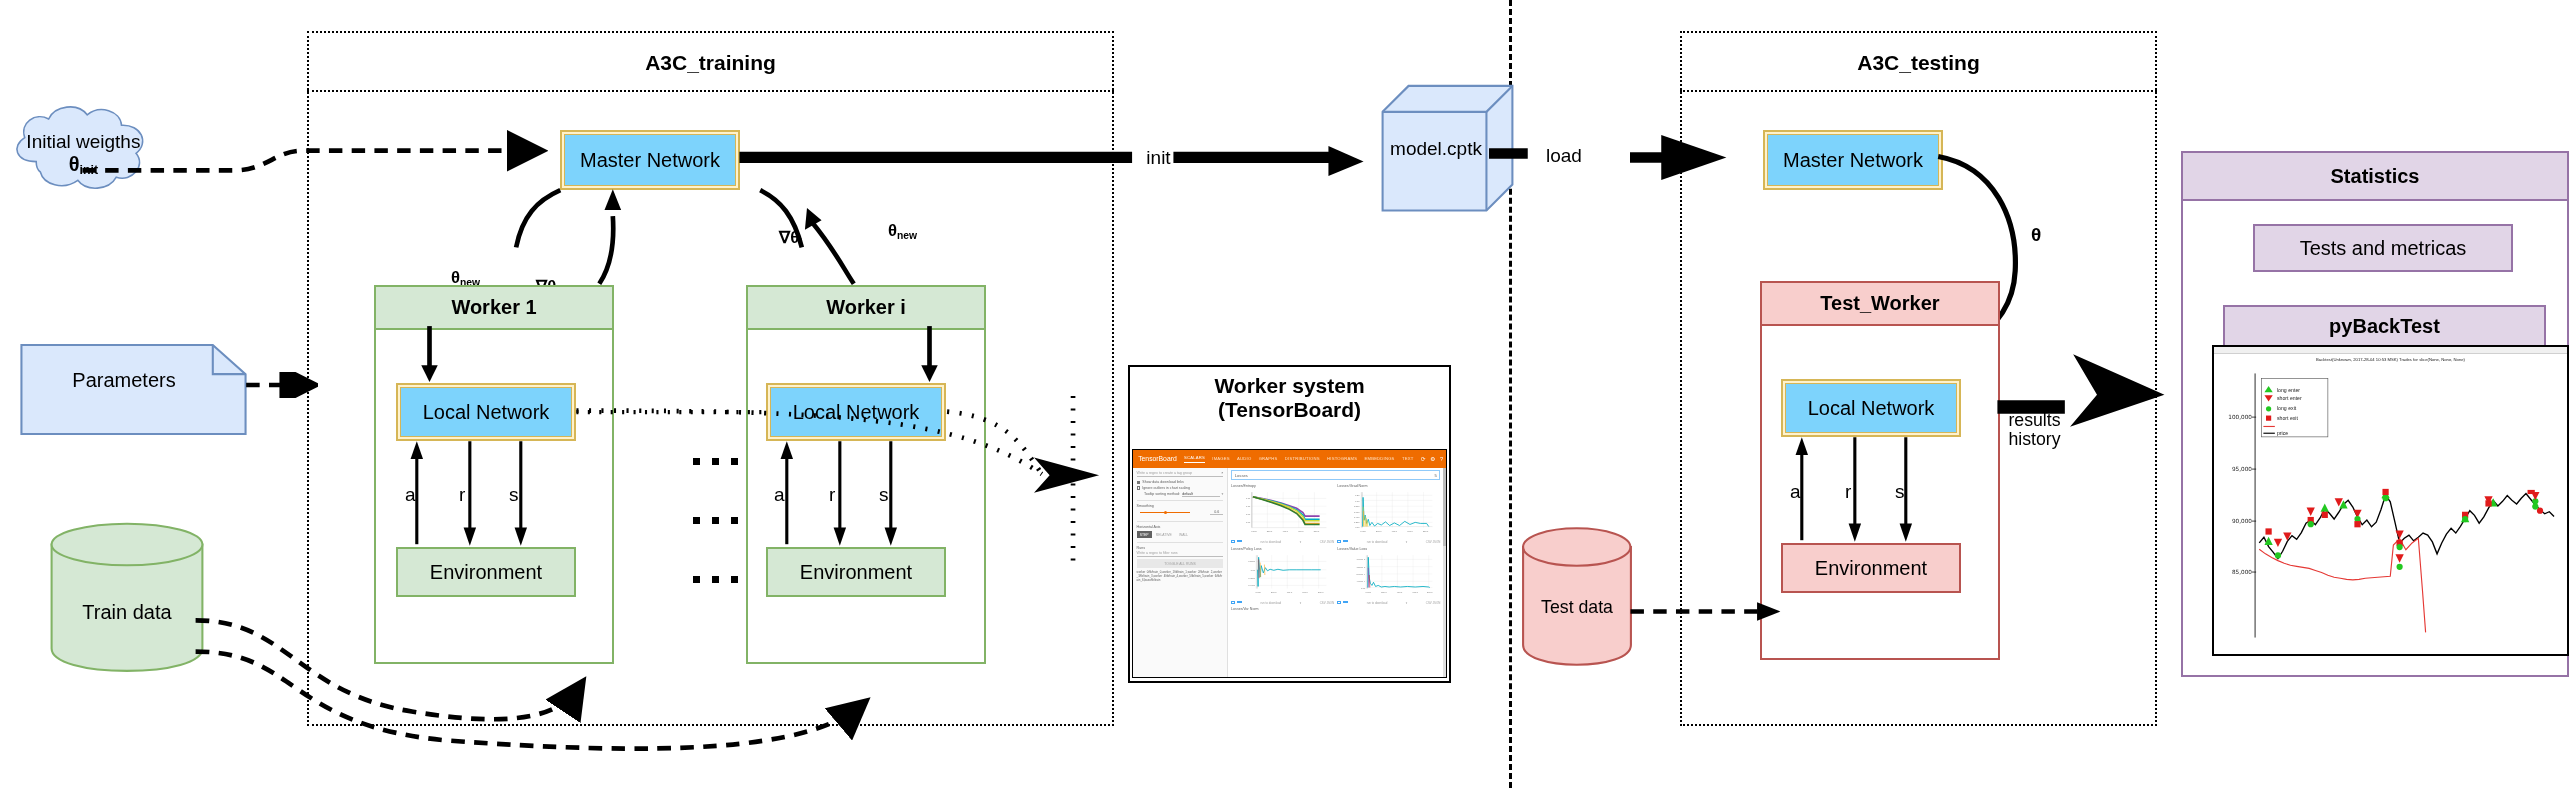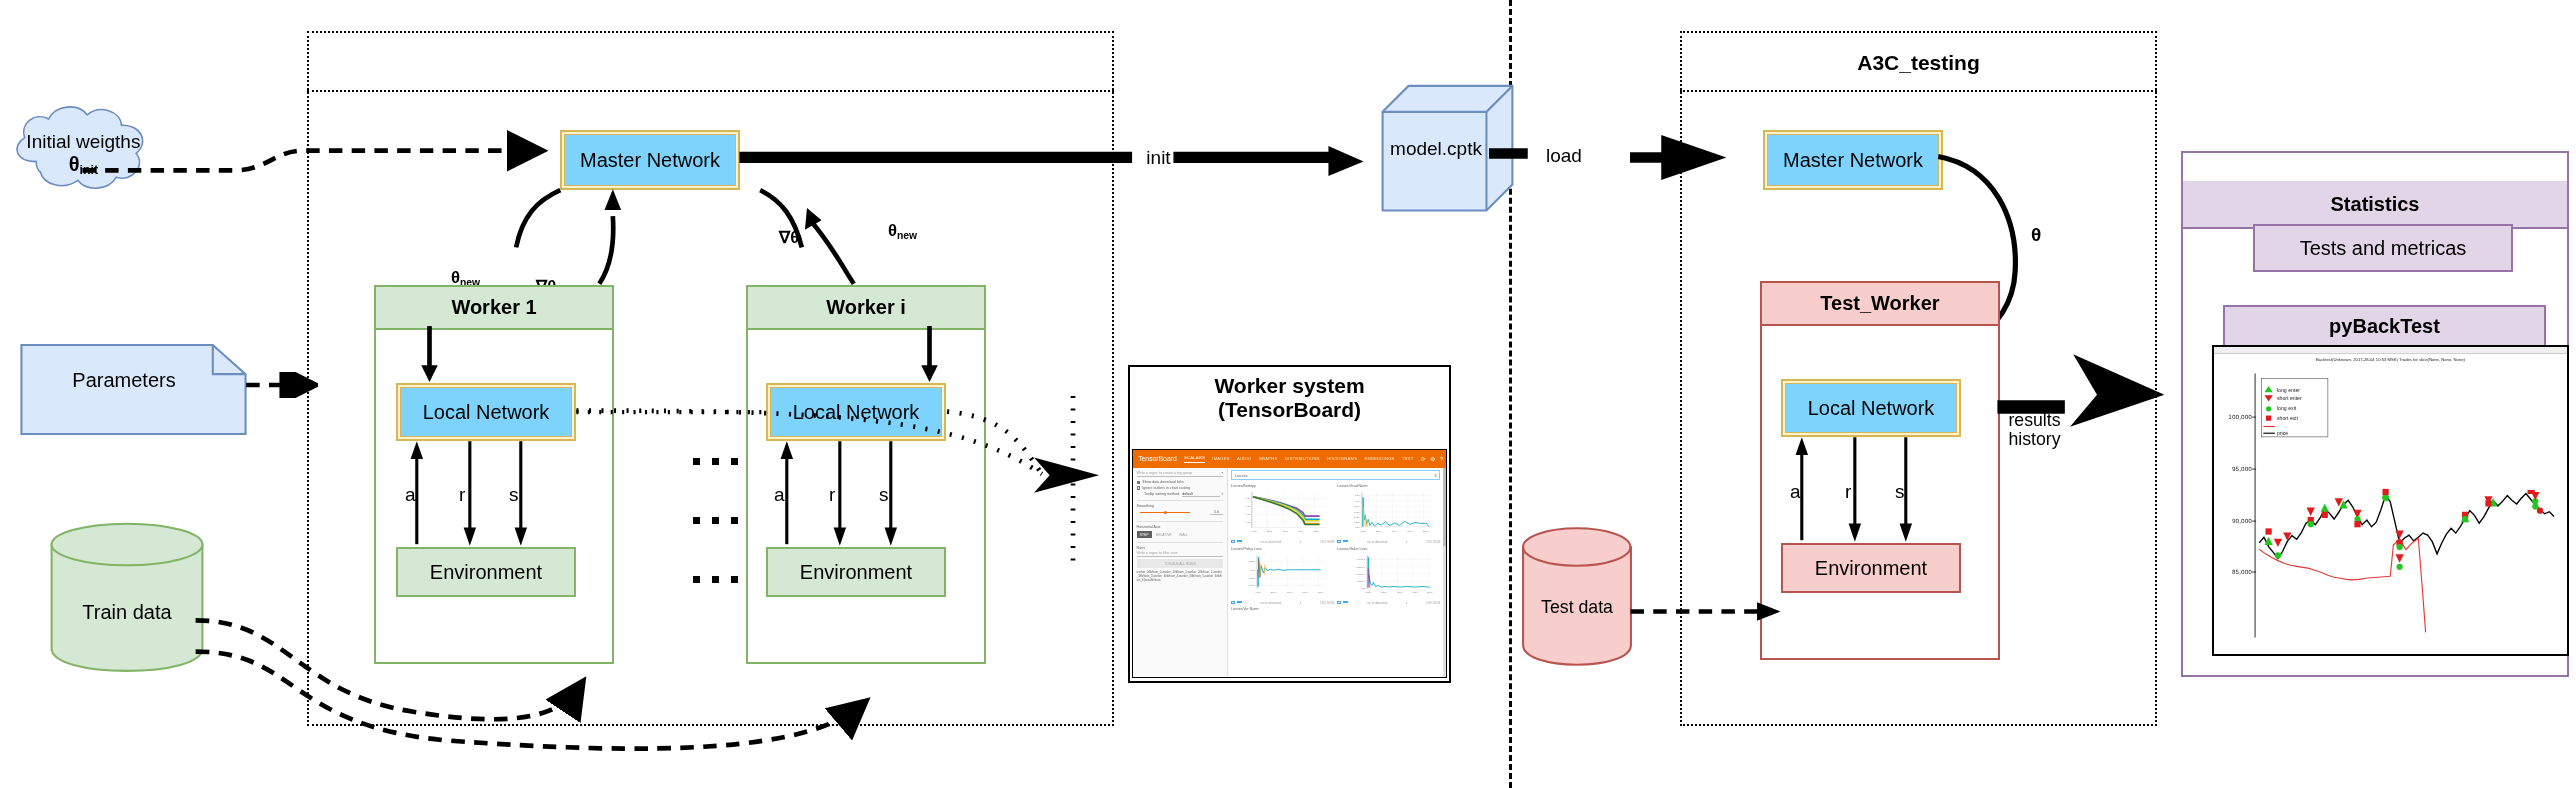--- a/index.html
+++ b/index.html
@@ -33,21 +33,21 @@
   .tw-head{background:#f8cecc;border-bottom:2.1px solid #b85450;
            display:flex;align-items:center;justify-content:center;
            font-weight:bold;font-size:20px;color:#000;}
   .env-red{background:#f8cecc;border:2.1px solid #b85450;box-sizing:border-box;
            display:flex;align-items:center;justify-content:center;font-size:20px;color:#000;}
 
   
   .stat-wrap{border:2.1px solid #9673a6;box-sizing:border-box;background:#fff;}
   .stat-head{background:#e1d5e7;border-bottom:2.1px solid #9673a6;
              display:flex;align-items:center;justify-content:center;
-             font-weight:bold;font-size:20px;color:#000;margin-top:28px;}
+             font-weight:bold;font-size:20px;color:#000;}
   .stat-sub{background:#e1d5e7;border:2.1px solid #9673a6;box-sizing:border-box;
             display:flex;align-items:center;justify-content:center;font-size:20px;color:#000;}
 
   
   .edge-label{font-size:17.7px;color:#000;white-space:nowrap;}
   .edge-label.bold{font-weight:bold;font-size:16.7px;}
   .ars{font-size:19px;color:#000;}
   .dots3{display:flex;gap:11.5px;}
   .dots3 i{width:7.3px;height:7.3px;background:#000;display:block;}
 
@@ -133,20 +133,21 @@
   </svg>
   <div class="abs ctr" style="left:49px;top:599px;width:156px;height:26px;font-size:20px;color:#000;">Train data</div>
 
   <svg class="abs" style="left:193px;top:589px;" width="745" height="172" viewBox="0 0 1430 330">
     <path d="M5 60 C180 60 200 200 420 235 C600 265 700 250 740 190" stroke="#000" stroke-width="9" fill="none" stroke-dasharray="26 18" marker-end="url(#ah-blk)"></path>
     <path d="M5 120 C200 120 180 260 480 290 C900 322 1180 310 1280 225" stroke="#000" stroke-width="9" fill="none" stroke-dasharray="26 18" marker-end="url(#ah-blk)"></path>
   </svg>
 
   <div class="abs dotted-box" style="left:307px;top:31px;width:807px;height:695px;"></div>
   <div class="abs dotted-title-rule" style="left:307px;top:90px;width:807px;"></div>
+  <div class="abs ctr container-title" style="left:307px;top:45px;width:807px;height:36px;">A3C_training</div>
 
   <div class="abs net-box" style="left:560px;top:130px;width:180px;height:60px;">
     <div class="net-inner">
         <span class="net-label">Master Network</span>
       </div>
   </div>
 
   <svg class="abs" style="left:737px;top:146px;" width="630" height="31" viewBox="0 0 1210 60">
     <path d="M0 22 L760 22" stroke="#000" stroke-width="22" fill="none"></path>
     <path d="M840 22 L1150 22" stroke="#000" stroke-width="22" fill="none"></path>

